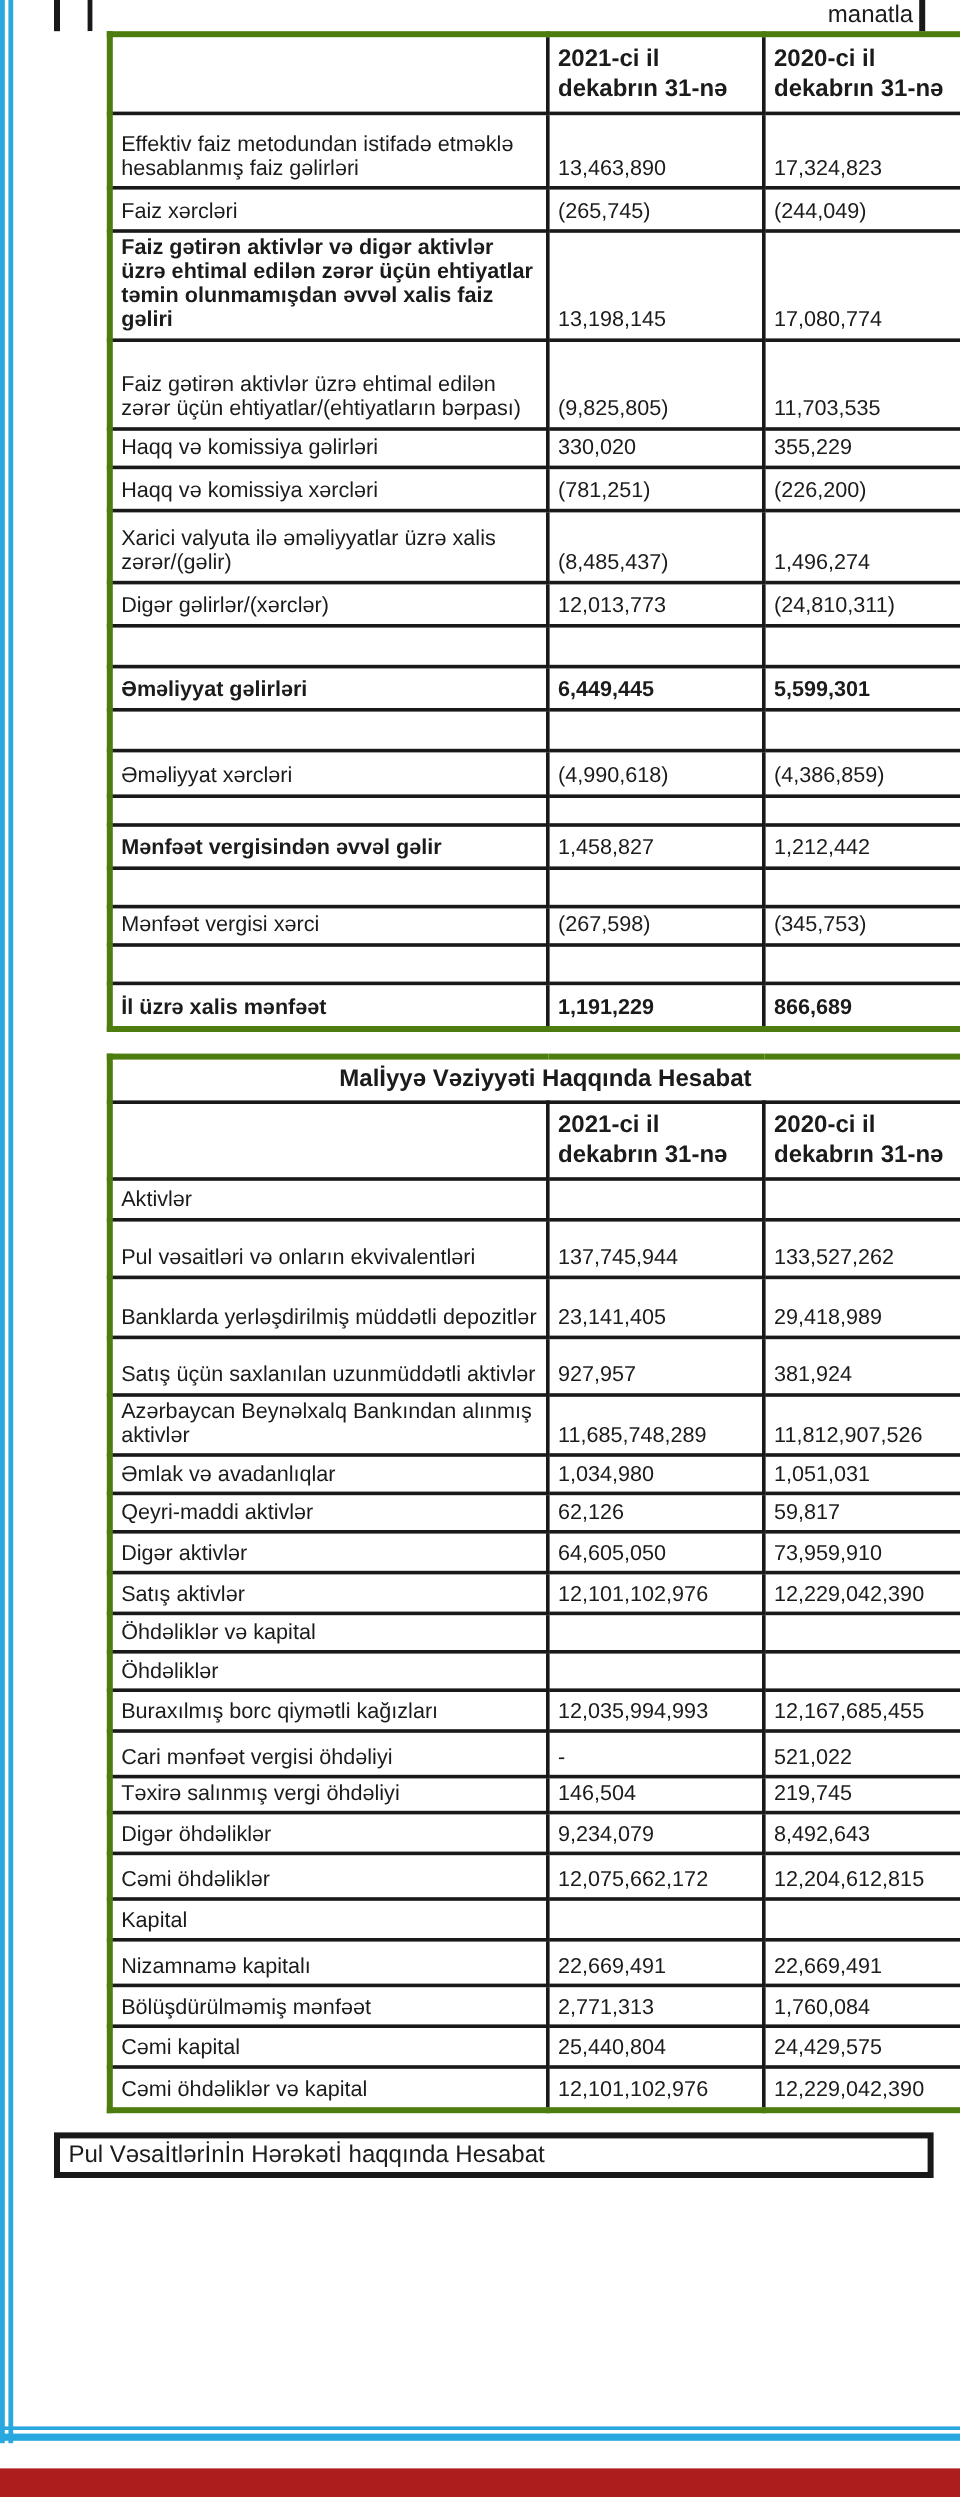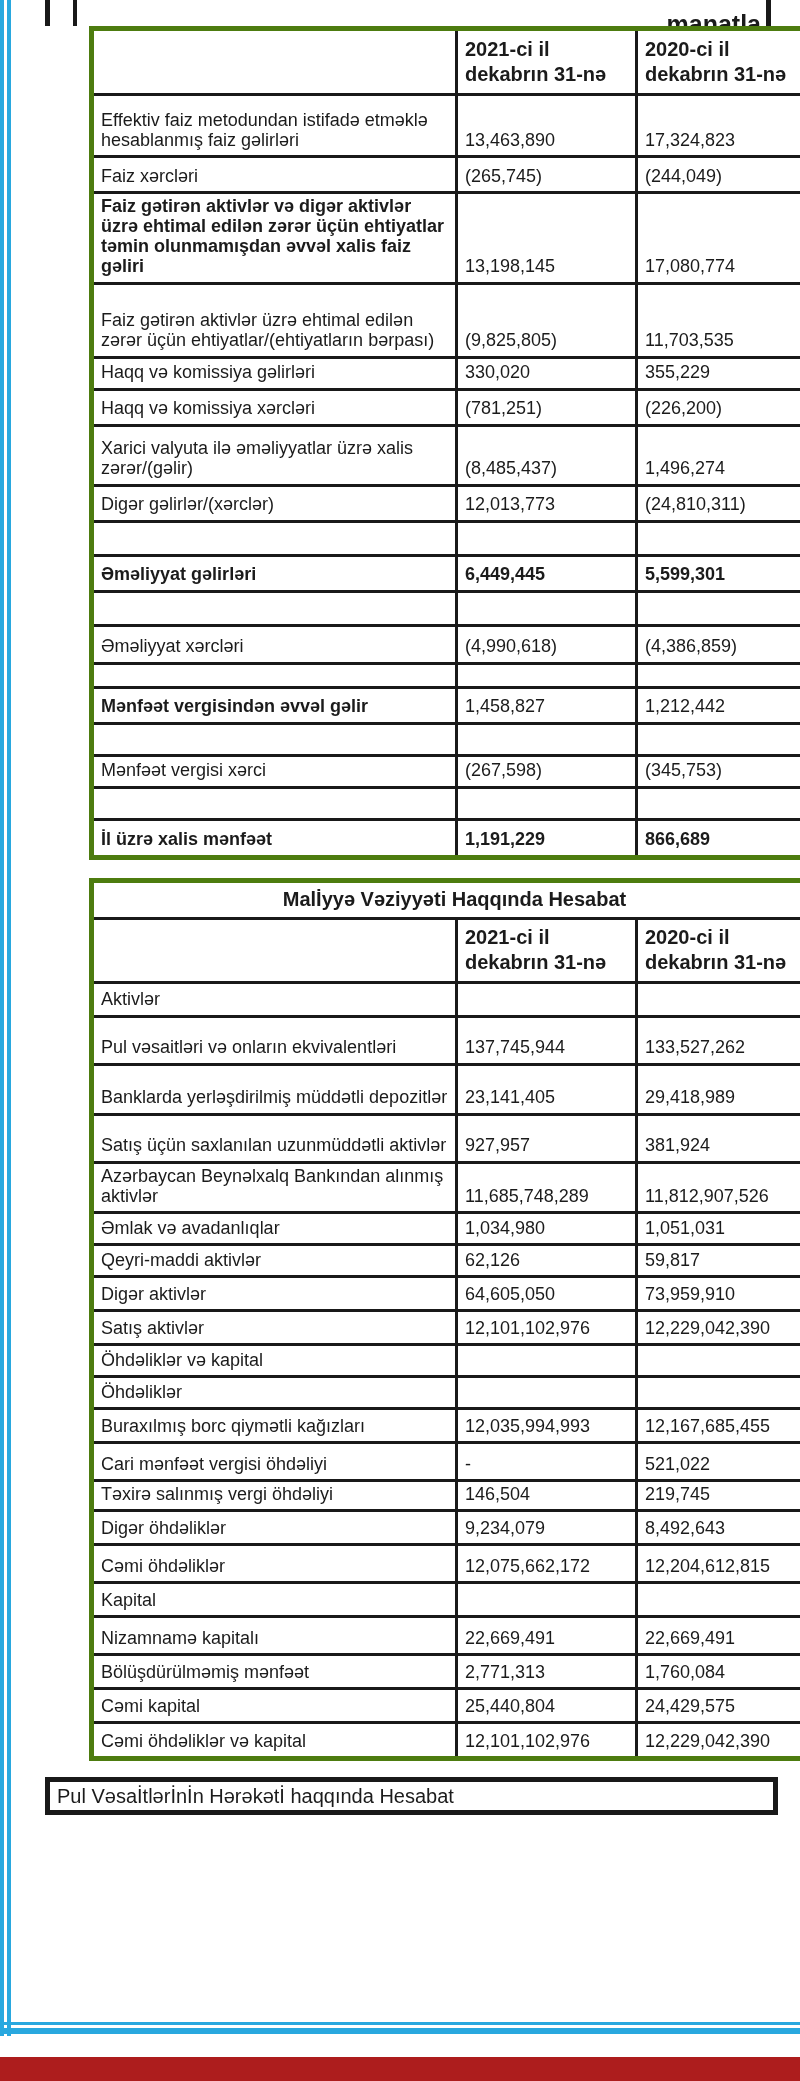--- a/index.html
+++ b/index.html
@@ -23,21 +23,21 @@
   
   .manatla-strip {
     position:relative; height:26px; width:716px;
     border-left:5px solid #191919; border-right:5px solid #191919;
     overflow:hidden;
   }
   .manatla-strip .strip-vline {
     position:absolute; left:23px; top:0; width:4px; height:26px; background:#191919;
   }
   .manatla {
-    position:absolute; right:5px; top:12px; font-weight:bold; font-size:25px; line-height:24px;
+    position:absolute; right:5px; top:0; font-weight:normal; font-size:20px; line-height:24px;
   }
 
   table.fin {
     border-collapse:collapse; table-layout:fixed; width:726px;
     border:5px solid #4d7c0f;
     margin-left:44px;
   }
   table.fin td {
     border:3px solid #191919;
     padding:2px 7px 5px 7px;

